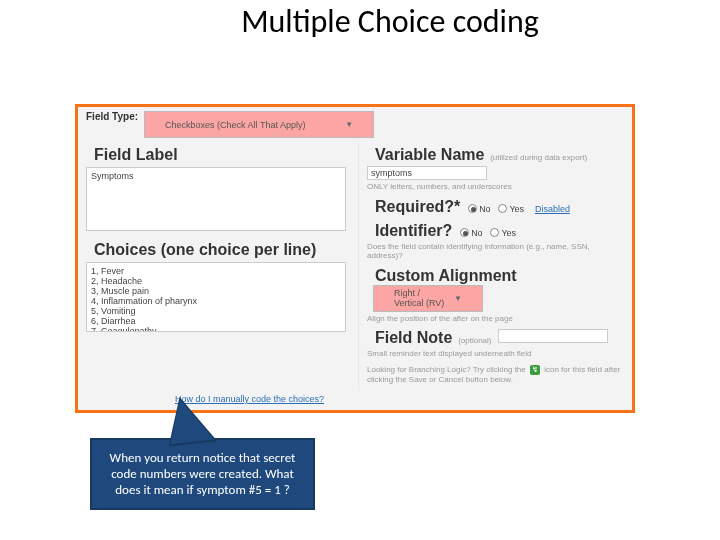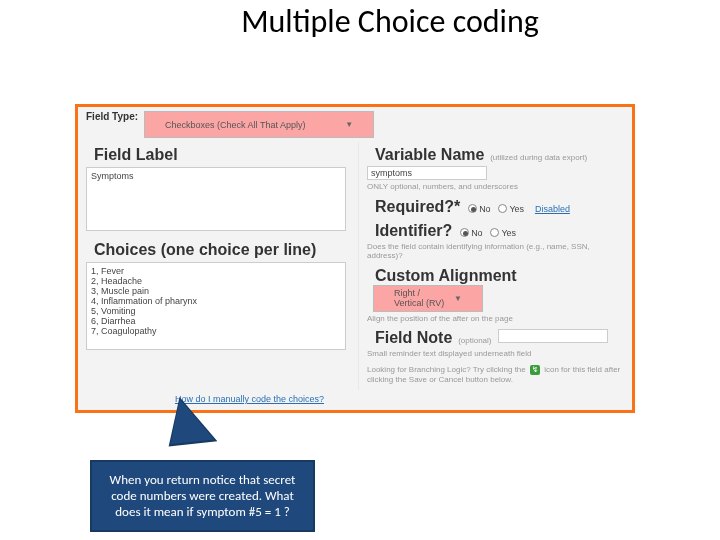--- a/index.html
+++ b/index.html
@@ -18,21 +18,21 @@
   .tb { background: #fff; border: 1px solid #ccc; height: 14px; padding: 1px 3px; font-size: 9px; color: #444; display: inline-block; }
   .hint { color: #999; font-size: 8px; margin-top: 2px; line-height: 1.2; }
   .radio { display: inline-block; width: 9px; height: 9px; border: 1px solid #888; border-radius: 50%; margin: 0 2px 0 5px; vertical-align: middle; position: relative; background: #fff; }
   .radio.on::after { content: ""; position: absolute; width: 5px; height: 5px; background: #555; border-radius: 50%; left: 2px; top: 2px; }
   .rlbl { font-size: 9px; vertical-align: middle; }
   .link { color: #2a6fb5; font-size: 9px; text-decoration: underline; }
   .rt { margin-top: 6px; }
   .green-icon { display: inline-block; width: 10px; height: 10px; background: #3a9c3a; color: #fff; font-size: 8px; line-height: 10px; text-align: center; border-radius: 2px; vertical-align: middle; margin: 0 2px; }
   .bottom-row { padding: 3px 8px 6px 8px; text-align: right; }
 
-  .callout { position: absolute; left: 90px; top: 460px; width: 225px; height: 72px; background: #1f497d; border: 2px solid #163a60; color: #fff; display: flex; align-items: center; justify-content: flex-end; text-align: center; padding: 6px 10px; font-family: Calibri, Arial, sans-serif; font-size: 13px; line-height: 1.25; }
+  .callout { position: absolute; left: 90px; top: 438px; width: 225px; height: 72px; background: #1f497d; border: 2px solid #163a60; color: #fff; display: flex; align-items: center; justify-content: flex-end; text-align: center; padding: 6px 10px; font-family: Calibri, Arial, sans-serif; font-size: 13px; line-height: 1.25; }
   .callout-tail { position: absolute; left: 168px; top: 398px; width: 0; height: 0; border-left: 14px solid transparent; border-right: 30px solid transparent; border-bottom: 44px solid #1f497d; transform: rotate(-6deg); z-index: 2; }
   .callout-tail-border { position: absolute; left: 166px; top: 396px; width: 0; height: 0; border-left: 16px solid transparent; border-right: 33px solid transparent; border-bottom: 48px solid #163a60; transform: rotate(-6deg); z-index: 1; }
 </style>
 </head>
 <body>
 
 <div class="slide-title">Multiple Choice coding</div>
 
 <div class="panel">
 
@@ -43,36 +43,36 @@
       <span class="tri">▼</span>
     </span>
   </div>
 
   <div class="two-col">
     <div class="colL">
       <div class="secthead">Field Label</div>
       <div class="ta" style="height:64px">Symptoms</div>
 
       <div class="secthead" style="margin-top:10px">Choices (one choice per line)</div>
-      <div class="ta" style="height:88px">1, Fever
+      <div class="ta" style="height:70px">1, Fever
 2, Headache
 3, Muscle pain
 4, Inflammation of pharynx
 5, Vomiting
 6, Diarrhea
 7, Coagulopathy</div>
     </div>
 
     <div class="colR">
       <div>
         <span class="secthead" style="display:inline">Variable Name</span>
         <span class="hint" style="display:inline;margin-left:3px">(utilized during data export)</span>
       </div>
       <div class="tb" style="width:120px;margin-top:2px">symptoms</div>
-      <div class="hint">ONLY optional, numbers, and underscores</div>
+      <div class="hint">ONLY letters, numbers, and underscores</div>
 
       <div class="rt">
         <span class="secthead" style="display:inline">Required?*</span>
         <span class="radio on"></span><span class="rlbl">No</span>
         <span class="radio"></span><span class="rlbl">Yes</span>
         <span class="link" style="margin-left:8px">Disabled</span>
       </div>
 
       <div class="rt">
         <span class="secthead" style="display:inline">Identifier?</span>

